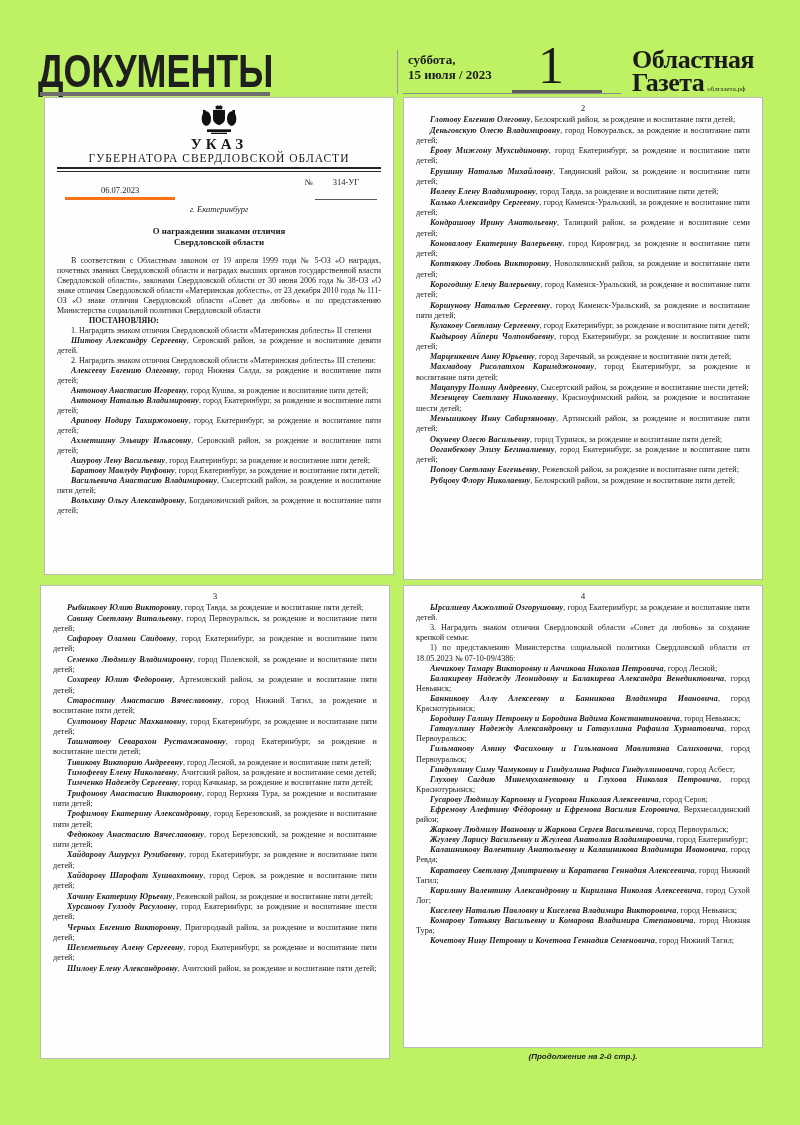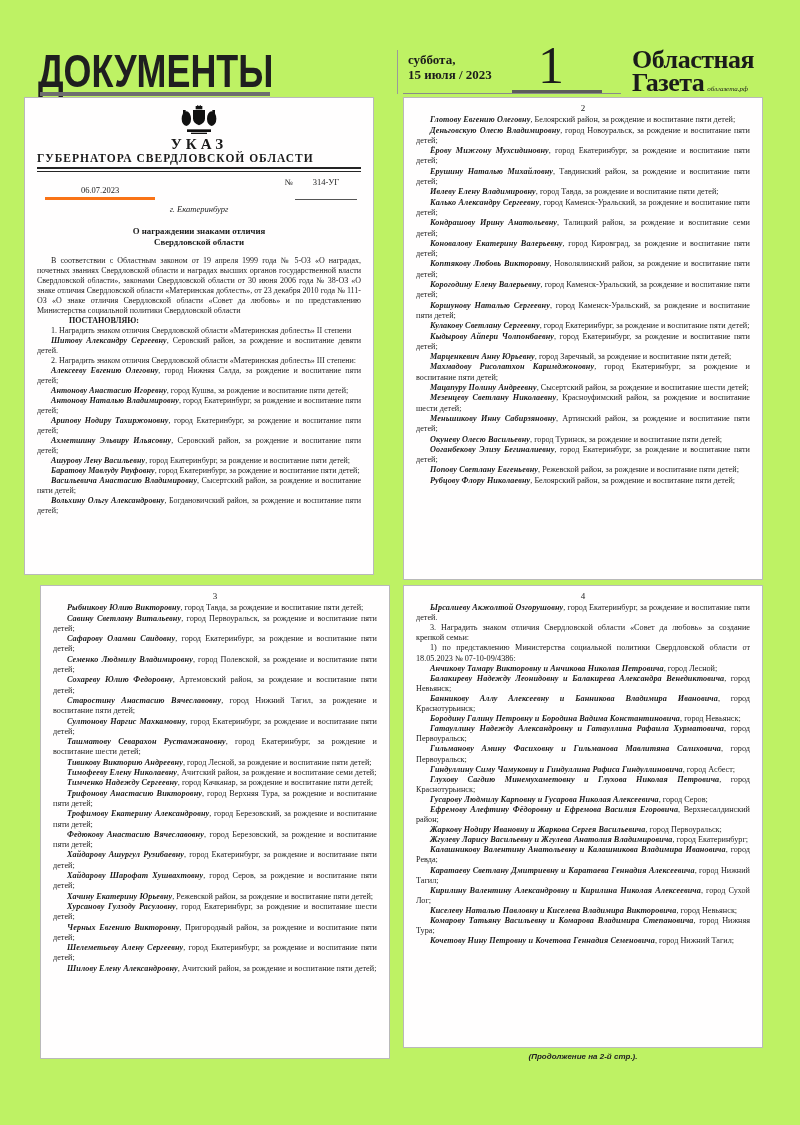--- a/index.html
+++ b/index.html
@@ -10,35 +10,35 @@
   .doc-title{position:absolute;left:38px;top:44px;font-family:"Liberation Sans",sans-serif;
              font-size:46px;font-weight:700;letter-spacing:0px;color:#1f1f1f;
              transform:scaleX(0.78);transform-origin:left center;white-space:nowrap;}
   .doc-title-bar{position:absolute;left:40px;top:92px;width:230px;height:4px;background:#6e6e6e;}
   .header-divider{position:absolute;left:397px;top:50px;width:1px;height:44px;background:#9a9a9a;}
   .date-block{position:absolute;left:408px;top:52px;font-weight:700;font-size:13px;line-height:15px;}
   .page-num{position:absolute;left:538px;top:36px;font-size:52px;font-weight:400;}
   .page-num-line{position:absolute;left:403px;top:93px;width:218px;height:1px;background:#8a8a8a;}
   .page-num-bar{position:absolute;left:512px;top:90px;width:90px;height:4px;background:#5c5c5c;}
   .brand{position:absolute;left:632px;top:48px;font-weight:700;font-size:26px;line-height:23px;letter-spacing:-0.5px;}
-  .brand .site{font-size:7px;font-style:italic;font-weight:400;letter-spacing:0;margin-left:3px;}
+  .brand .site{font-size:7px;font-weight:400;letter-spacing:0;margin-left:3px;}
 
   
   .block{position:absolute;background:#fffefe;border:1px solid #b9b9b9;box-sizing:border-box;
          padding:5px 12px;overflow:hidden;font-size:8.2px;line-height:10.3px;text-align:justify;}
-  .block1{left:24px;top:97px;width:350px;height:478px;line-height:10px;font-size:8px;}
+  .block1{left:44px;top:97px;width:350px;height:478px;line-height:10px;font-size:8px;}
   .block2{left:403px;top:97px;width:360px;height:483px;}
   .block3{left:40px;top:585px;width:350px;height:474px;}
   .block4{left:403px;top:585px;width:360px;height:463px;line-height:10.1px;}
   .blk-num{text-align:center;font-size:9px;margin:0 0 2px 0;}
 
   
   .crest{text-align:center;margin-top:2px;}
   .ukaz{text-align:center;font-weight:700;font-size:15px;letter-spacing:4px;margin-top:1px;}
-  .authority{text-align:left;font-weight:700;font-size:11.5px;letter-spacing:1px;margin-top:4px;}
+  .authority{text-align:center;font-weight:400;font-size:11.5px;letter-spacing:1px;margin-top:4px;}
   .double-rule{margin-top:4px;border-top:2.5px solid #242424;border-bottom:1px solid #242424;height:2px;}
   .date-row{display:flex;justify-content:space-between;align-items:flex-end;margin-top:5px;font-size:8.5px;}
   .date-cell{display:inline-block;width:110px;text-align:center;border-bottom:3px solid #f97316;padding-bottom:2px;margin-left:8px;}
   .num-cell{margin-right:4px;}
   .num-underline{display:inline-block;width:62px;text-align:center;border-bottom:1px solid #555;padding-bottom:12px;}
   .city{text-align:center;margin-top:4px;font-size:8.5px;font-style:italic;}
   .d-title{text-align:center;font-weight:700;font-size:8.8px;margin:12px 0 8px 0;line-height:11px;}
 
   p.para{margin:0;}
   .indent{text-indent:14px;}
@@ -182,21 +182,21 @@
         <p class="entry"><b><i>Анчикову Тамару Викторовну и Анчикова Николая Петровича</i></b>, город Лесной;</p>
         <p class="entry"><b><i>Балакиреву Надежду Леонидовну и Балакирева Александра Венедиктовича</i></b>, город Невьянск;</p>
         <p class="entry"><b><i>Банникову Аллу Алексеевну и Банникова Владимира Ивановича</i></b>, город Краснотурьинск;</p>
         <p class="entry"><b><i>Бородину Галину Петровну и Бородина Вадима Константиновича</i></b>, город Невьянск;</p>
         <p class="entry"><b><i>Гатауллину Надежду Александровну и Гатауллина Рафаила Хурматовича</i></b>, город Первоуральск;</p>
         <p class="entry"><b><i>Гильманову Амину Фасиховну и Гильманова Мавлитяна Салиховича</i></b>, город Первоуральск;</p>
         <p class="entry"><b><i>Гиндуллину Симу Чамуковну и Гиндуллина Рафиса Гиндуллиновича</i></b>, город Асбест;</p>
         <p class="entry"><b><i>Глухову Сагдию Минемухаметовну и Глухова Николая Петровича</i></b>, город Краснотурьинск;</p>
         <p class="entry"><b><i>Гусарову Людмилу Карповну и Гусарова Николая Алексеевича</i></b>, город Серов;</p>
         <p class="entry"><b><i>Ефремову Алефтину Фёдоровну и Ефремова Василия Егоровича</i></b>, Верхнесалдинский район;</p>
-        <p class="entry"><b><i>Жаркову Нодиру Ивановну и Жаркова Сергея Васильевича</i></b>, город Первоуральск;</p>
+        <p class="entry"><b><i>Жаркову Людмилу Ивановну и Жаркова Сергея Васильевича</i></b>, город Первоуральск;</p>
         <p class="entry"><b><i>Жгулеву Ларису Васильевну и Жгулева Анатолия Владимировича</i></b>, город Екатеринбург;</p>
         <p class="entry"><b><i>Калашникову Валентину Анатольевну и Калашникова Владимира Ивановича</i></b>, город Ревда;</p>
         <p class="entry"><b><i>Каратаеву Светлану Дмитриевну и Каратаева Геннадия Алексеевича</i></b>, город Нижний Тагил;</p>
         <p class="entry"><b><i>Кирилину Валентину Александровну и Кирилина Николая Алексеевича</i></b>, город Сухой Лог;</p>
         <p class="entry"><b><i>Киселеву Наталью Павловну и Киселева Владимира Викторовича</i></b>, город Невьянск;</p>
         <p class="entry"><b><i>Комарову Татьяну Васильевну и Комарова Владимира Степановича</i></b>, город Нижняя Тура;</p>
         <p class="entry"><b><i>Кочетову Нину Петровну и Кочетова Геннадия Семеновича</i></b>, город Нижний Тагил;</p>
       </div>
   </section>
 

